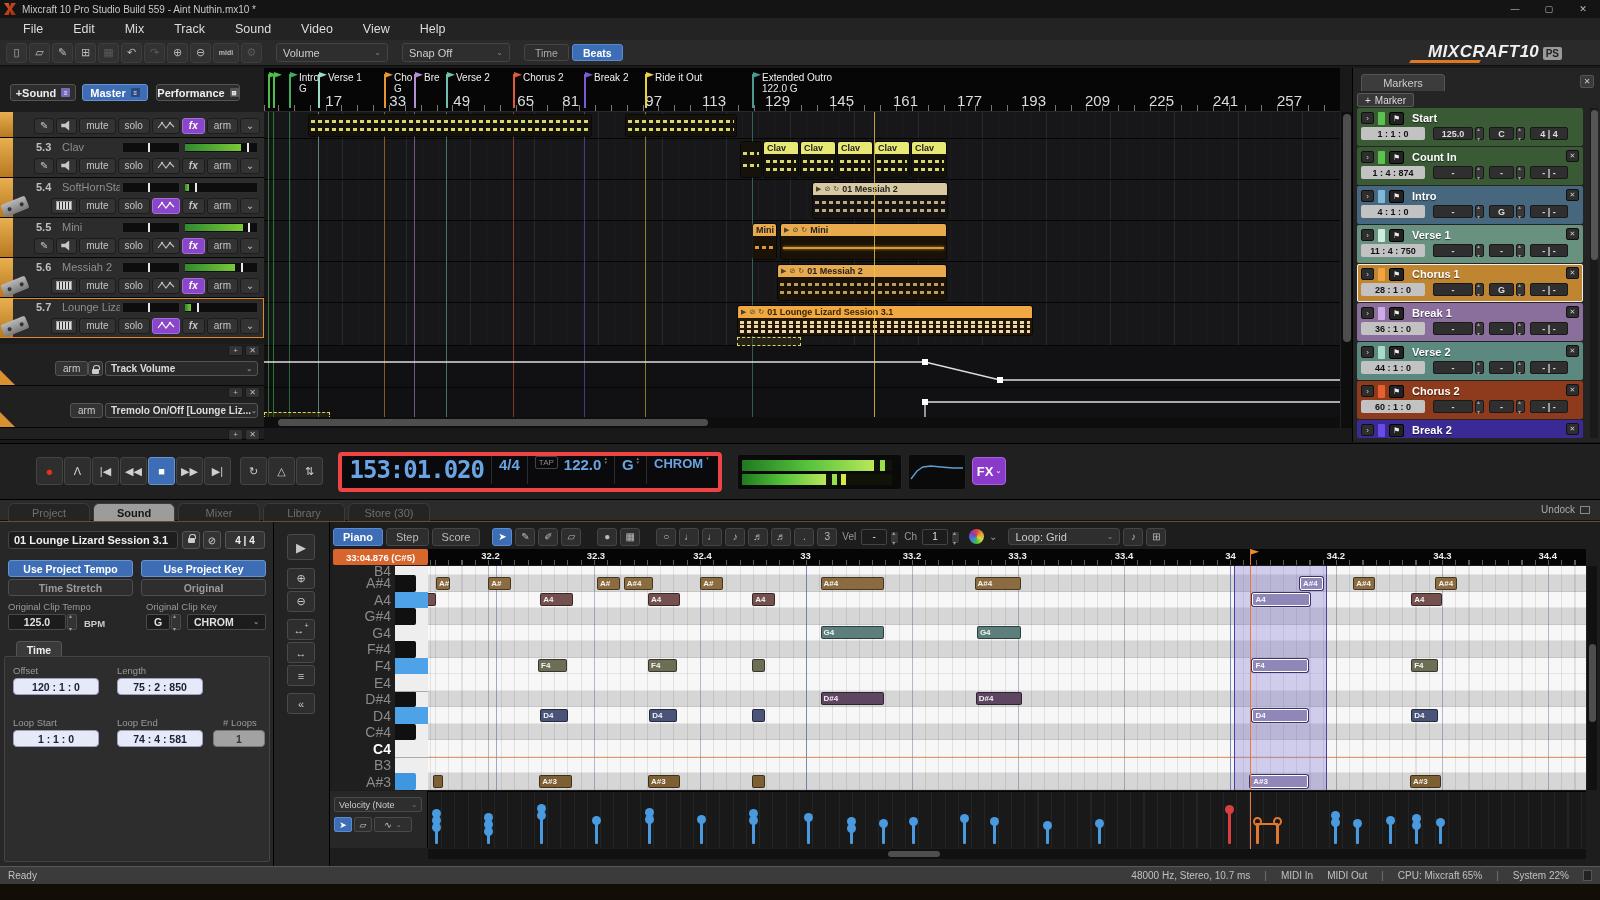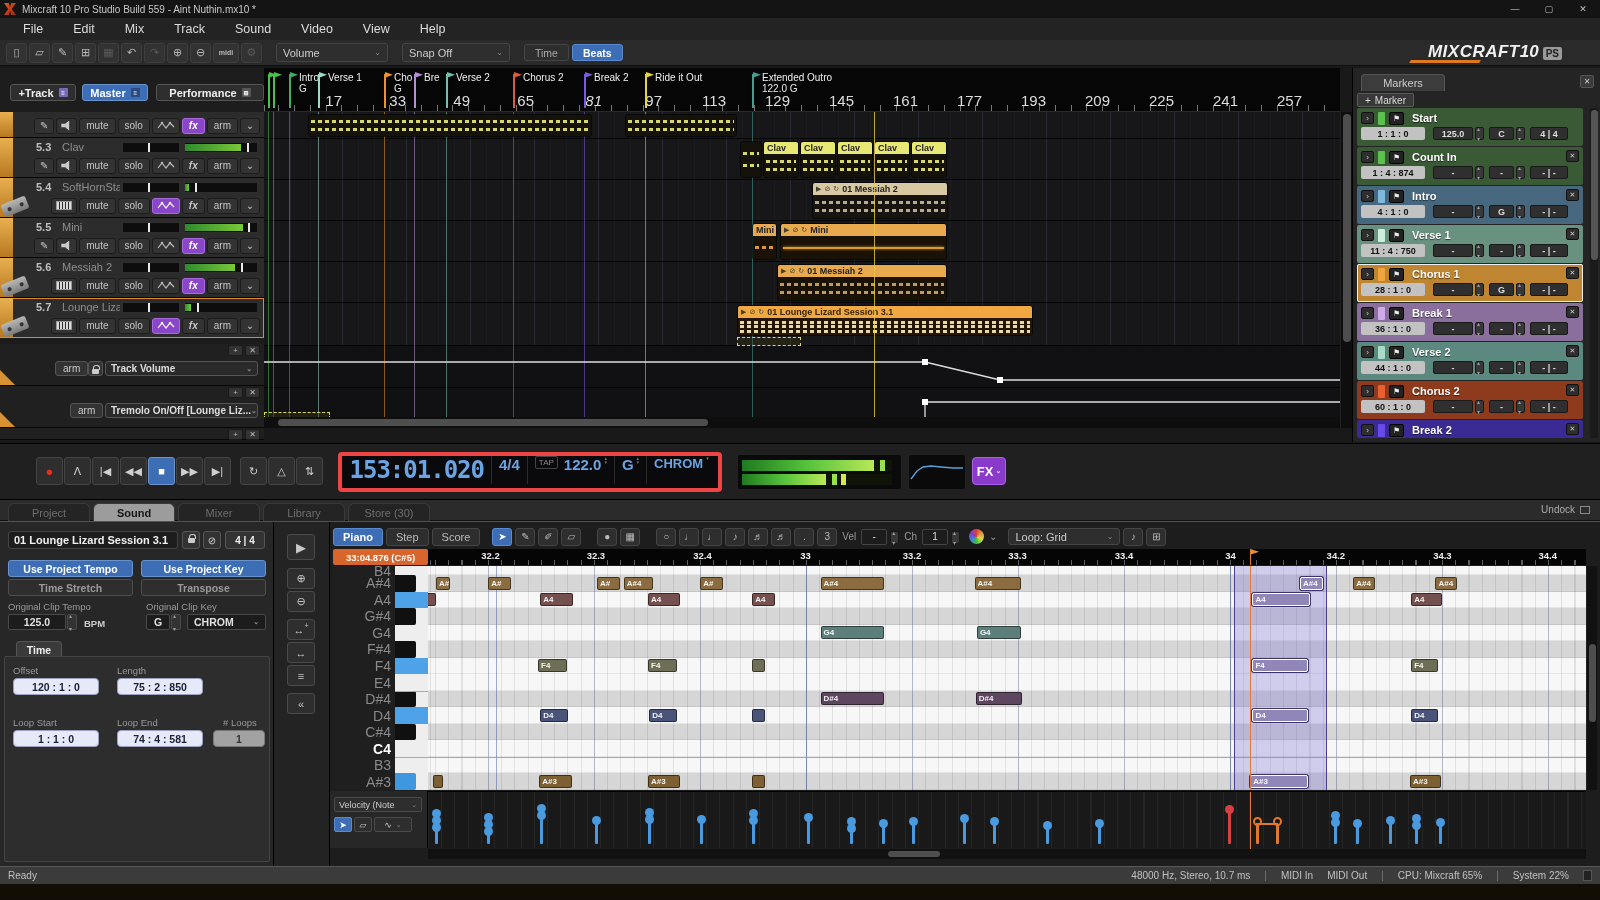--- a/index.html
+++ b/index.html
@@ -247,28 +247,28 @@
   <div id="logoswash"></div>
   <div id="logo">
     <span class="lg1">MIXCRAFT</span>
         <span class="lg2">10</span>
         <span class="lg3">PS</span>
   </div>
 </div>
 
 <div id="lefttop" class="abs">
   <div class="ltbtn" style="left:10px;top:16px;width:66px">
-    <span>+Track</span>
+    <span>+Sound</span>
         <span class="lic">≡</span>
   </div>
   <div class="ltbtn blue" style="left:82px;top:16px;width:66px">
     <span>Master</span>
         <span class="lic" style="background:#2a4a80">≡</span>
   </div>
-  <div class="ltbtn" style="left:156px;top:16px;width:108px">
+  <div class="ltbtn" style="left:156px;top:16px;width:84px">
     <span>Performance</span>
         <span class="lic" style="background:#555">⊞</span>
   </div>
 </div>
 <div id="tracklist" class="abs">
       <div class="trk" style="height: 26px;">
         <div class="strip"></div>
         <div class="btnrow">
           <div class="sbtn icon">✎</div>
           <div class="sbtn icon">
@@ -483,21 +483,21 @@
         </div>
       </div>
     </div>
 
 <div id="ruler" class="abs">
       <div class="ticks"></div>
       <div class="barnum" style="left: 78px;">17</div>
       <div class="barnum" style="left: 142px;">33</div>
       <div class="barnum" style="left: 206px;">49</div>
       <div class="barnum" style="left: 270px;">65</div>
-      <div class="barnum" style="left: 338px; font-style: italic;">81</div>
+      <div class="barnum" style="left: 315px;">81</div>
       <div class="barnum" style="left: 398px;">97</div>
       <div class="barnum" style="left: 462px;">113</div>
       <div class="barnum" style="left: 526px;">129</div>
       <div class="barnum" style="left: 590px;">145</div>
       <div class="barnum" style="left: 654px;">161</div>
       <div class="barnum" style="left: 718px;">177</div>
       <div class="barnum" style="left: 782px;">193</div>
       <div class="barnum" style="left: 846px;">209</div>
       <div class="barnum" style="left: 910px;">225</div>
       <div class="barnum" style="left: 974px;">241</div>
@@ -949,21 +949,21 @@
   <div id="soundpanel">
     <div id="sp-name">01 Lounge Lizard Session 3.1</div>
     <div class="spic" style="left:182px">
           <span class="lk" style="position:relative;top:0;left:0"></span>
         </div>
     <div class="spic" style="left:203px">⊘</div>
     <div id="sp-meter">4 | 4</div>
     <div class="bigbtn blue" style="left:8px;top:38px">Use Project Tempo</div>
     <div class="bigbtn blue" style="left:141px;top:38px">Use Project Key</div>
     <div class="bigbtn gray" style="left:8px;top:57px">Time Stretch</div>
-    <div class="bigbtn gray" style="left:141px;top:57px">Transpose</div>
+    <div class="bigbtn gray" style="left:141px;top:57px">Original</div>
     <div class="slabel" style="left:8px;top:79px">Original Clip Tempo</div>
     <div class="slabel" style="left:146px;top:79px">Original Clip Key</div>
     <div class="fld" style="left:8px;top:92px;width:58px">125.0</div>
     <div class="sspin" style="left:67px;top:92px"></div>
     <div class="slabel" style="left:84px;top:96px;color:#ccc;font-weight:bold">BPM</div>
     <div class="fld" style="left:146px;top:92px;width:24px">G</div>
     <div class="sspin" style="left:171px;top:92px"></div>
     <div class="fld" style="left:187px;top:92px;width:79px;justify-content:space-between;padding:0 6px">
           <span>CHROM</span>
           <span style="font-size:7px;color:#888">⌄</span>

